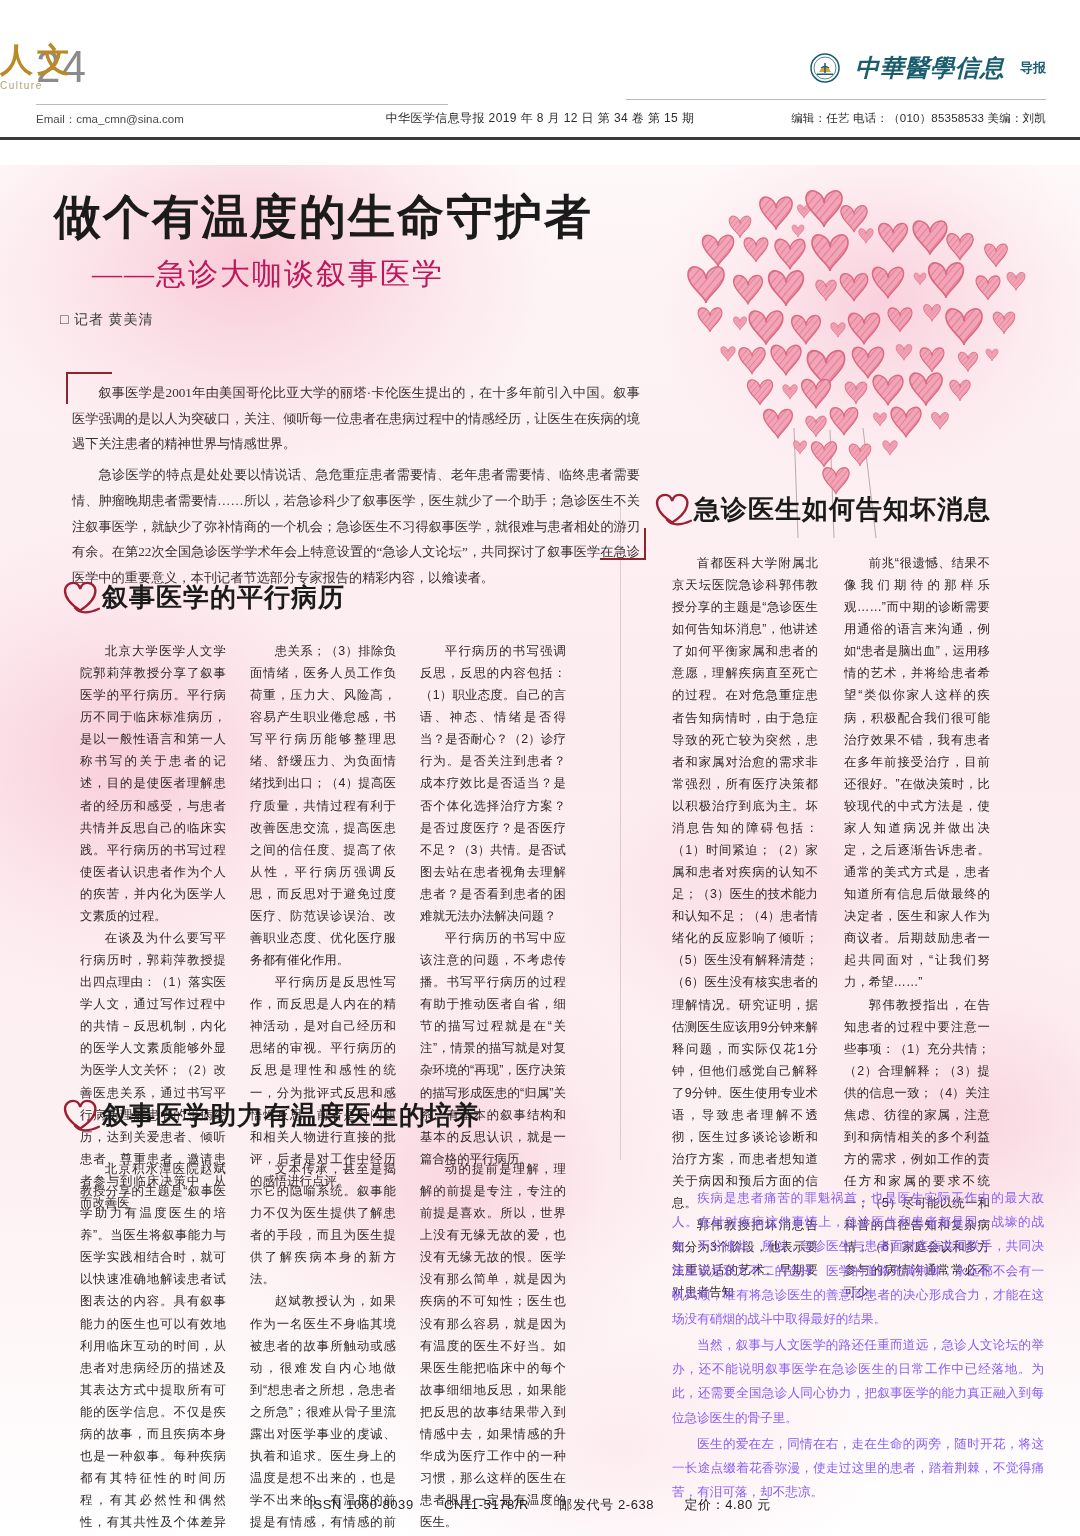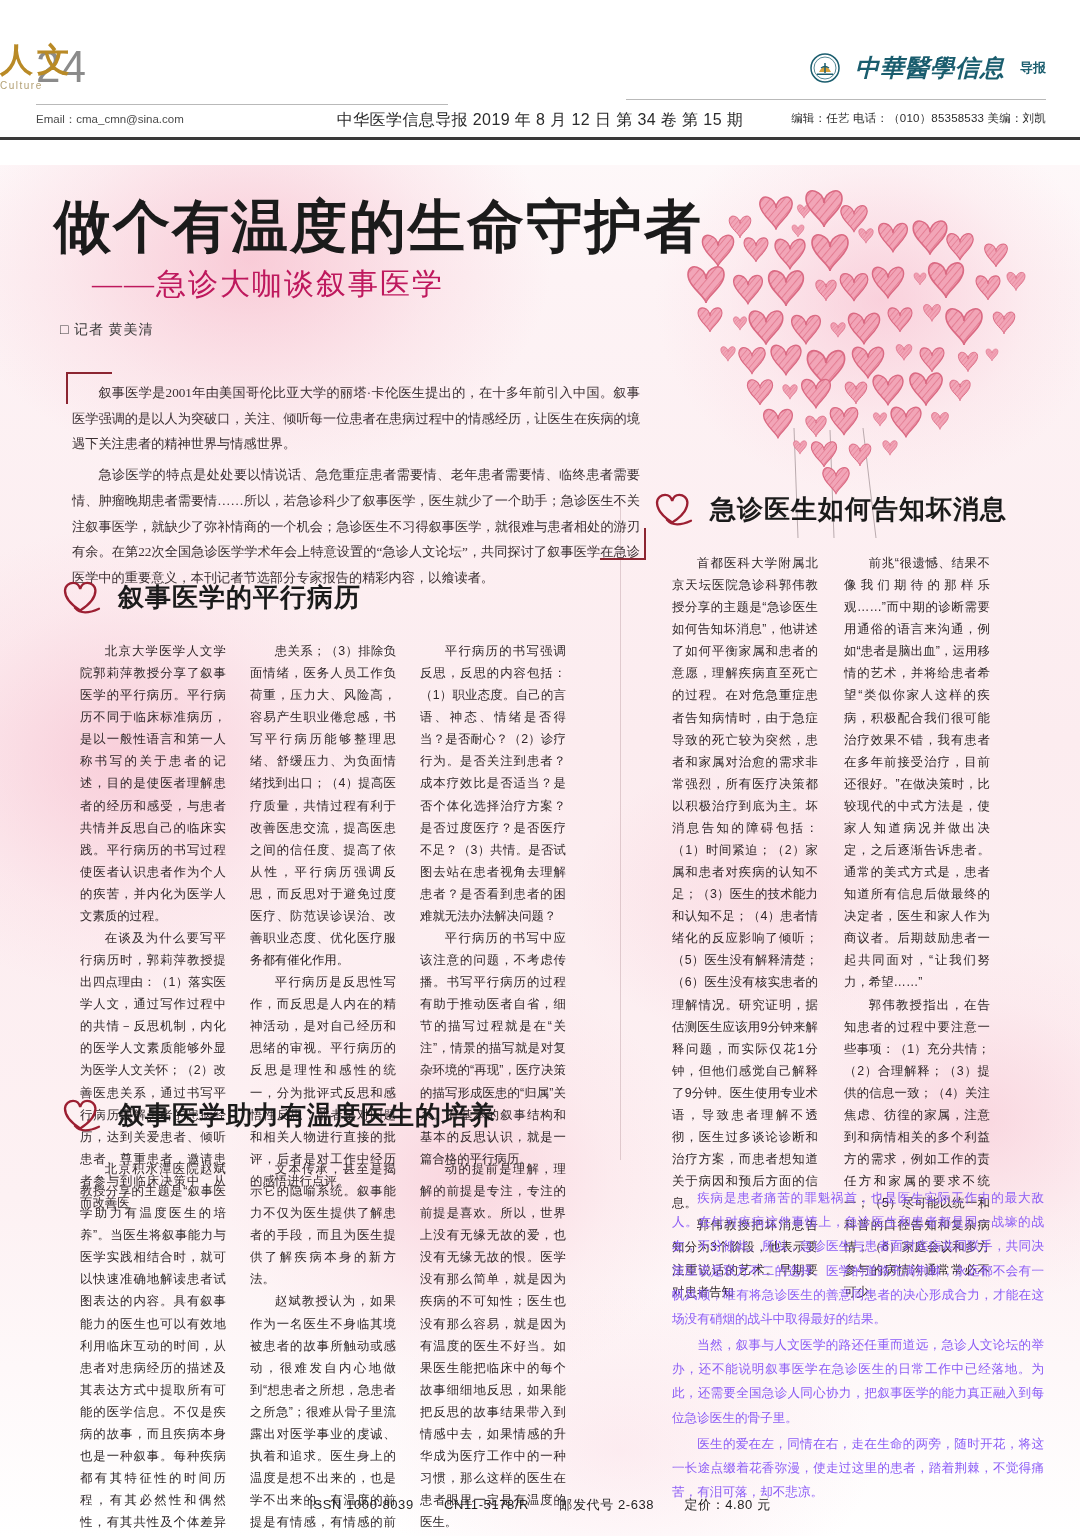--- a/index.html
+++ b/index.html
@@ -60,21 +60,21 @@
     font-size: 33px; font-weight: 700; color: #b98a26;
     letter-spacing: 4px; line-height: 1;
     font-family: "Liberation Serif", serif;
   }
   .section-en {
     margin-top: 3px; font-size: 10px; color: #b3a074; letter-spacing: 1.5px;
     font-family: "Liberation Sans", sans-serif;
   }
   .issue-line {
     position: absolute; left: 0; right: 0; top: 110px;
-    text-align: center; font-size: 16px; color: #2b2b2b;
+    text-align: center; font-size: 12px; color: #2b2b2b;
     font-family: "Liberation Sans", sans-serif; letter-spacing: .4px;
   }
   .logo-wrap {
     position: absolute; right: 34px; top: 52px;
     display: flex; align-items: center; gap: 15px;
   }
   .logo-seal { width: 30px; height: 30px; flex: none; }
   .logo-cn {
     font-size: 24px; font-weight: 700; color: #1a5d6e;
     font-family: "Liberation Serif", serif; letter-spacing: 1px;
@@ -94,23 +94,23 @@
     font-family: "Liberation Sans", sans-serif; letter-spacing: .2px;
   }
   .masthead-bottom {
     position: absolute; left: 0; top: 137px; width: 1080px; height: 2.5px;
     background: #3a3a3a;
   }
 
   
   .headline-block { position: absolute; left: 54px; top: 196px; z-index: 4; }
   .headline {
-    font-size: 57px; font-weight: 700; color: #1b1b1b;
+    font-size: 47px; font-weight: 700; color: #1b1b1b;
     letter-spacing: 2px; line-height: 1.06;
-    font-family: Liberation Sans, sans-serif;
+    font-family: Liberation Mono, monospace;
     white-space: nowrap;
   }
   .subheadline {
     margin-top: 8px; margin-left: 38px;
     font-size: 30px; color: #be185d; letter-spacing: 2px;
     font-family: "Liberation Serif", serif; white-space: nowrap;
   }
   .byline {
     margin-top: 16px; margin-left: 6px;
     font-size: 14px; color: #3c3c3c; letter-spacing: 1px;
@@ -133,21 +133,21 @@
     font-family: "Liberation Serif", serif;
   }
   .bracket-tl, .bracket-br {
     position: absolute; width: 44px; height: 30px; z-index: 5;
   }
   .bracket-tl { left: 66px; top: 372px; border-top: 2.5px solid #8c2531; border-left: 2.5px solid #8c2531; }
   .bracket-br { left: 600px; top: 528px; border-bottom: 2.5px solid #8c2531; border-right: 2.5px solid #8c2531; }
 
   
   .sec-head {
-    position: absolute; display: flex; align-items: center; gap: 16px; z-index: 5;
+    position: absolute; display: flex; align-items: center; gap: 0; z-index: 5;
   }
   .sec-head .hicon { width: 40px; height: 34px; flex: none; }
   .sec-head .htext {
     font-size: 26px; font-weight: 700; color: #1b1b1b;
     letter-spacing: 1px; white-space: nowrap;
     font-family: "Liberation Serif", serif;
   }
 
   
   .cols {

